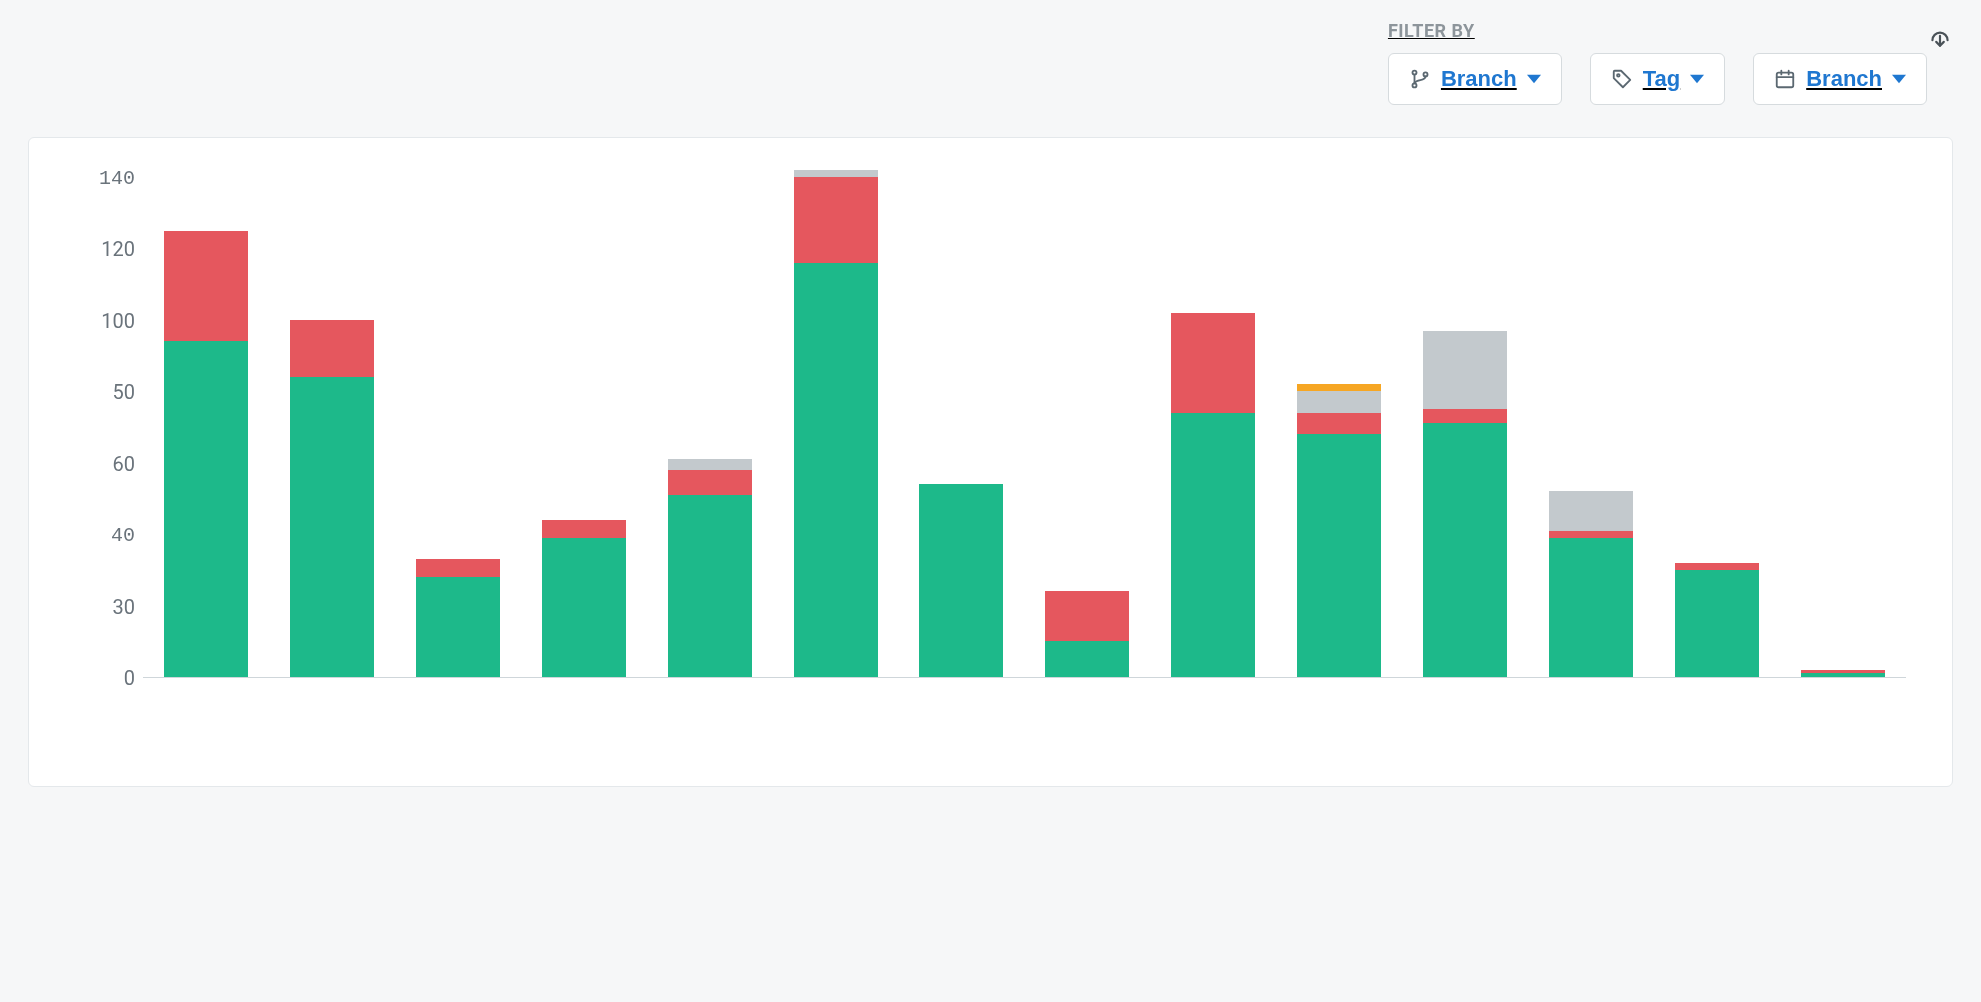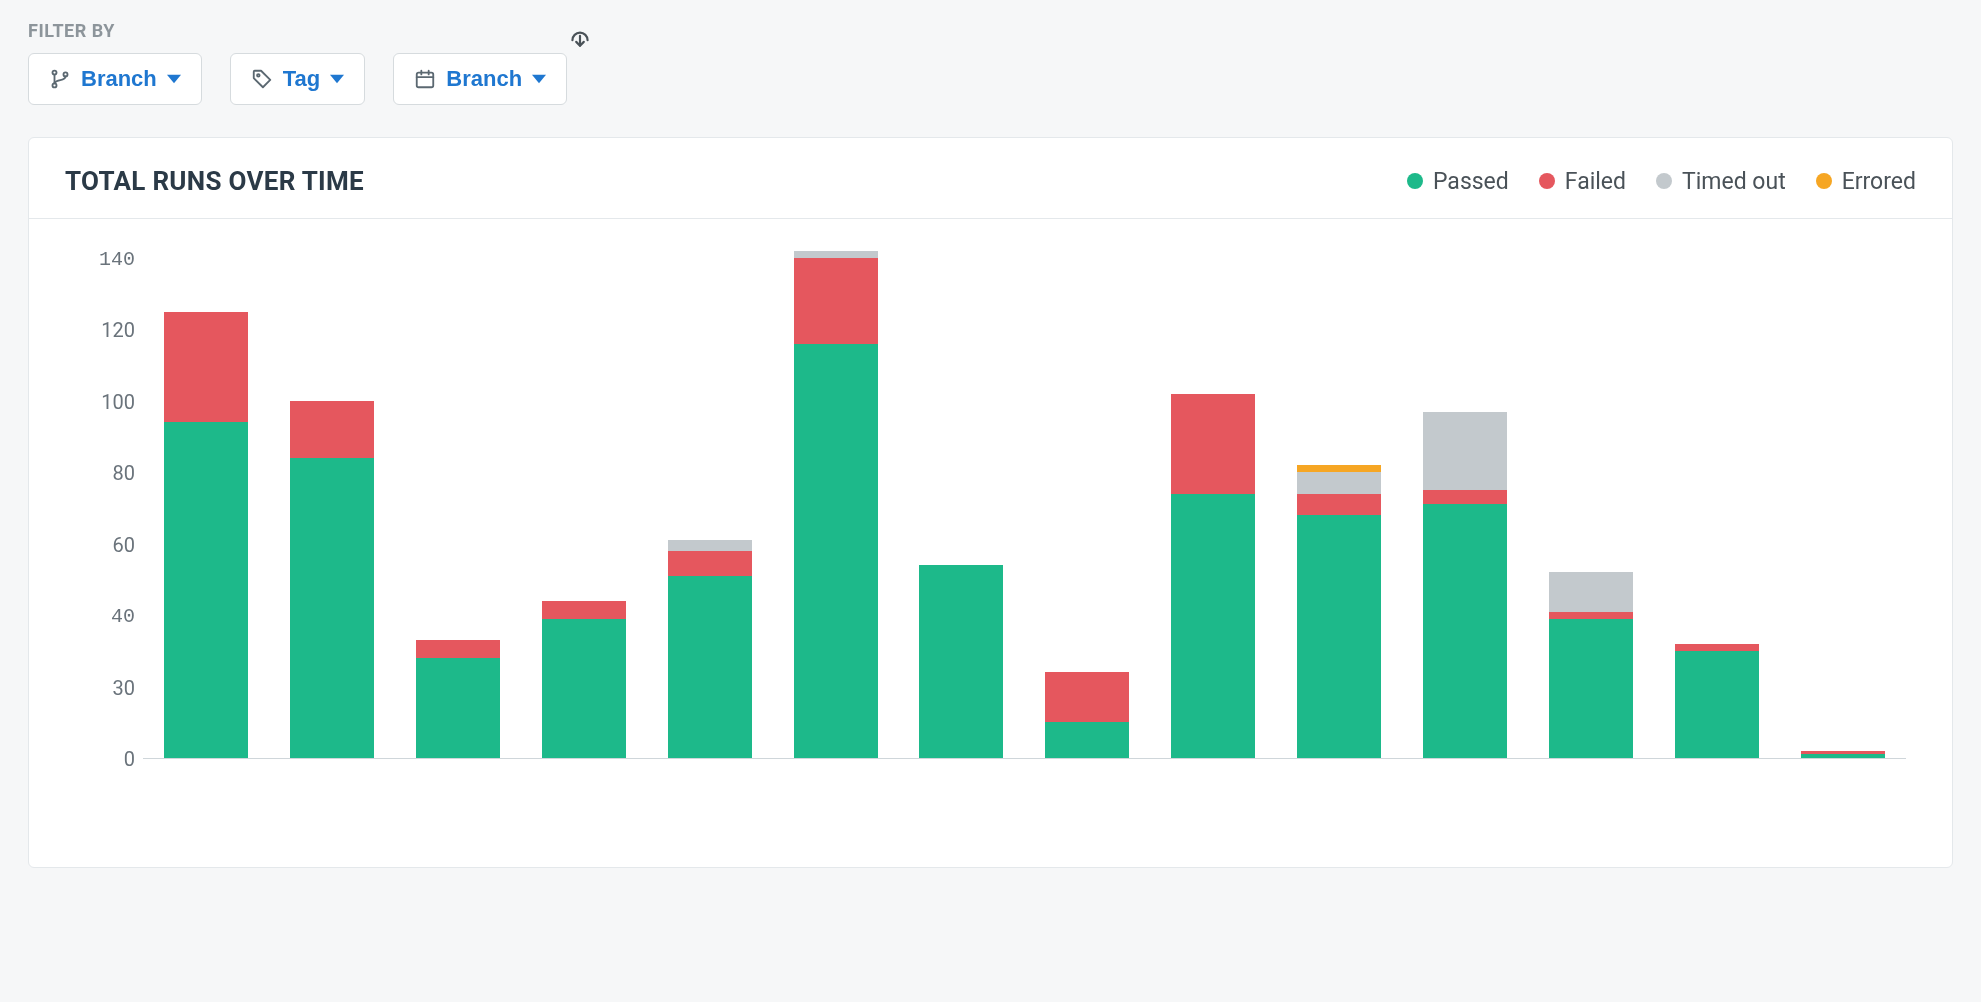--- a/index.html
+++ b/index.html
@@ -5,21 +5,22 @@
 * { box-sizing: border-box; margin: 0; padding: 0; }
 body {
   font-family: -apple-system, BlinkMacSystemFont, "Segoe UI", Roboto, Helvetica, Arial, sans-serif;
   background: #f6f7f8;
   padding: 20px 28px;
   width: 1981px;
 }
 .page-header {
   display: flex;
   align-items: flex-start;
-  justify-content: flex-start;
+  justify-content: flex-end;
+  text-decoration: underline;
 }
 .filter-label {
   font-size: 18px;
   font-weight: 700;
   letter-spacing: 0.5px;
   color: #8d959b;
   margin-bottom: 12px;
 }
 .filter-row {
   display: flex;
@@ -195,50 +196,29 @@
   <div class="download-icon">
     <svg width="26" height="26" viewBox="0 0 24 24" fill="none" stroke="currentColor" stroke-width="2" stroke-linecap="round" stroke-linejoin="round">
         <path d="M5 15a7 7 0 1 1 14 0"></path>
         <path d="M12 11v9"></path>
         <path d="M8.5 16.5 12 20l3.5-3.5"></path>
       </svg>
   </div>
 </div>
 
 <div class="card">
-  <div class="card-header">
-    <div class="card-title">TOTAL RUNS OVER TIME</div>
-    <div class="legend">
-      <div class="legend-item">
-        <span class="swatch" style="background:#1db98a"></span>
-        <span>Passed</span>
-      </div>
-      <div class="legend-item">
-        <span class="swatch" style="background:#e5575e"></span>
-        <span>Failed</span>
-      </div>
-      <div class="legend-item">
-        <span class="swatch" style="background:#c3c9cd"></span>
-        <span>Timed out</span>
-      </div>
-      <div class="legend-item">
-        <span class="swatch" style="background:#f6a623"></span>
-        <span>Errored</span>
-      </div>
-    </div>
-  </div>
 
   <div class="chart-wrap">
     <div class="chart-area">
       <div class="y-axis" id="y-axis">
           <div class="y-tick" style="bottom: 0%;">0</div>
           <div class="y-tick" style="bottom: 14.2857%;">30</div>
           <div class="y-tick" style="bottom: 28.5714%; font-family: Liberation Mono, monospace;">40</div>
           <div class="y-tick" style="bottom: 42.8571%;">60</div>
-          <div class="y-tick" style="bottom: 57.1429%;">80</div>
+          <div class="y-tick" style="bottom: 57.1429%;">50</div>
           <div class="y-tick" style="bottom: 71.4286%;">100</div>
           <div class="y-tick" style="bottom: 85.7143%;">120</div>
           <div class="y-tick" style="bottom: 100%; font-family: Liberation Mono, monospace;">140</div>
         </div>
       <div class="plot">
         <div class="bars" id="bars">
             <div class="bar">
               <div class="seg" style="background: rgb(29, 185, 138); height: 335.714px;"></div>
               <div class="seg" style="background: rgb(229, 87, 94); height: 110.714px;"></div>
             </div>

